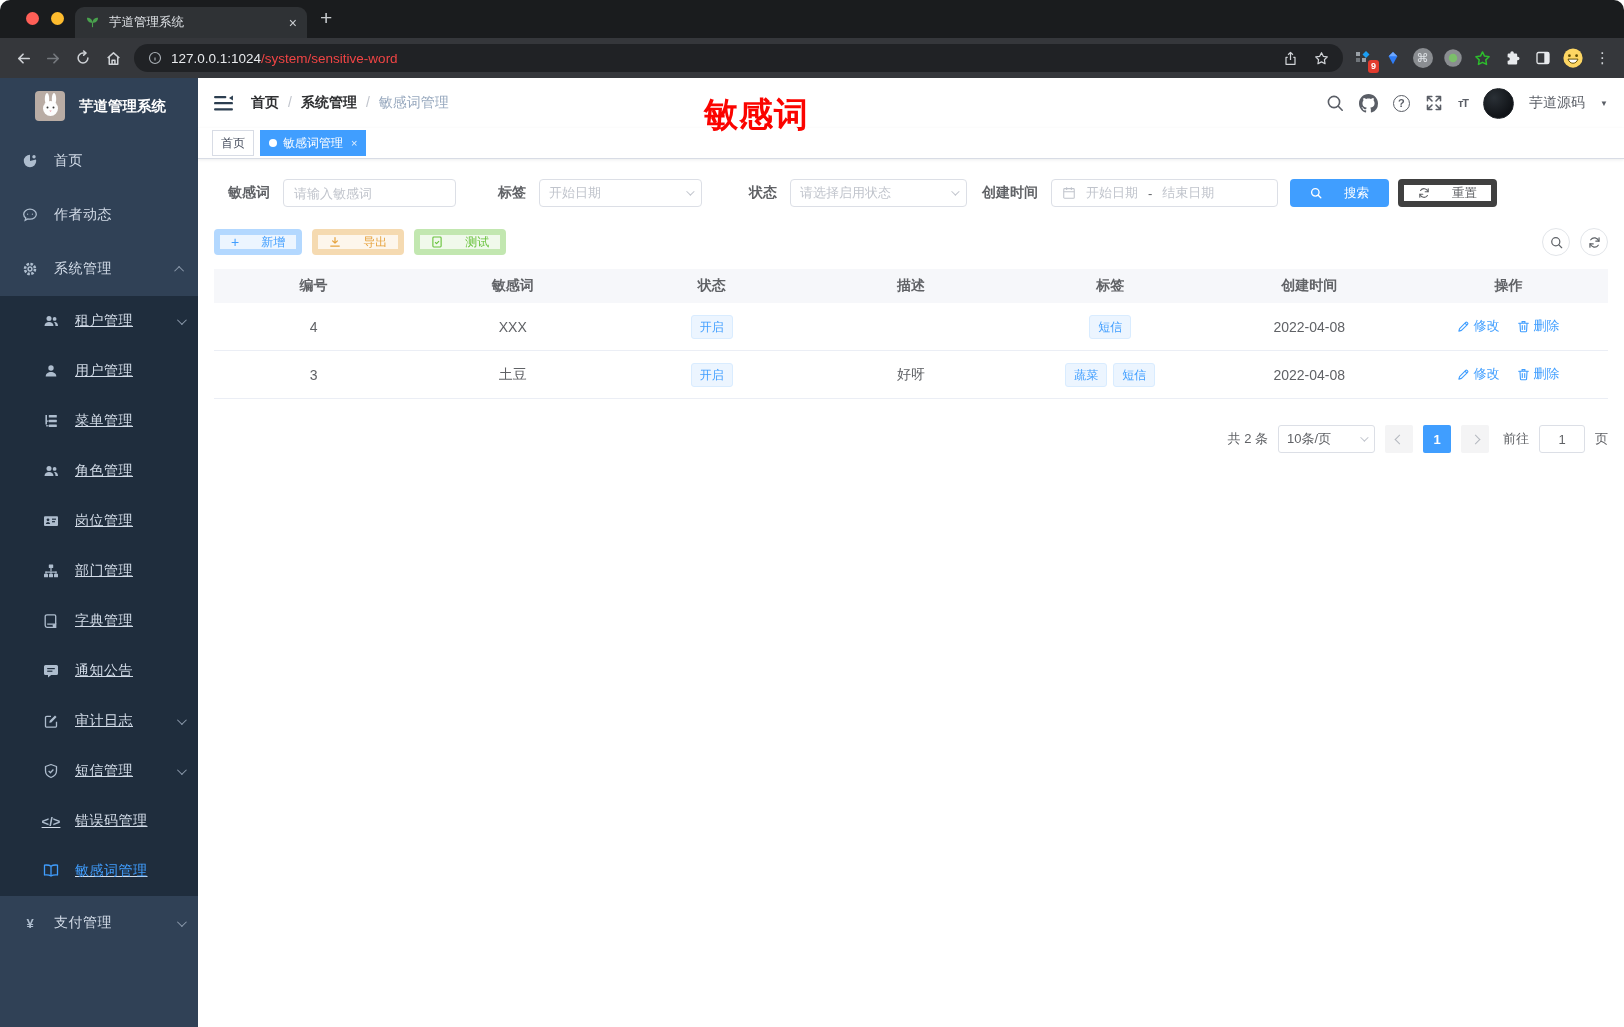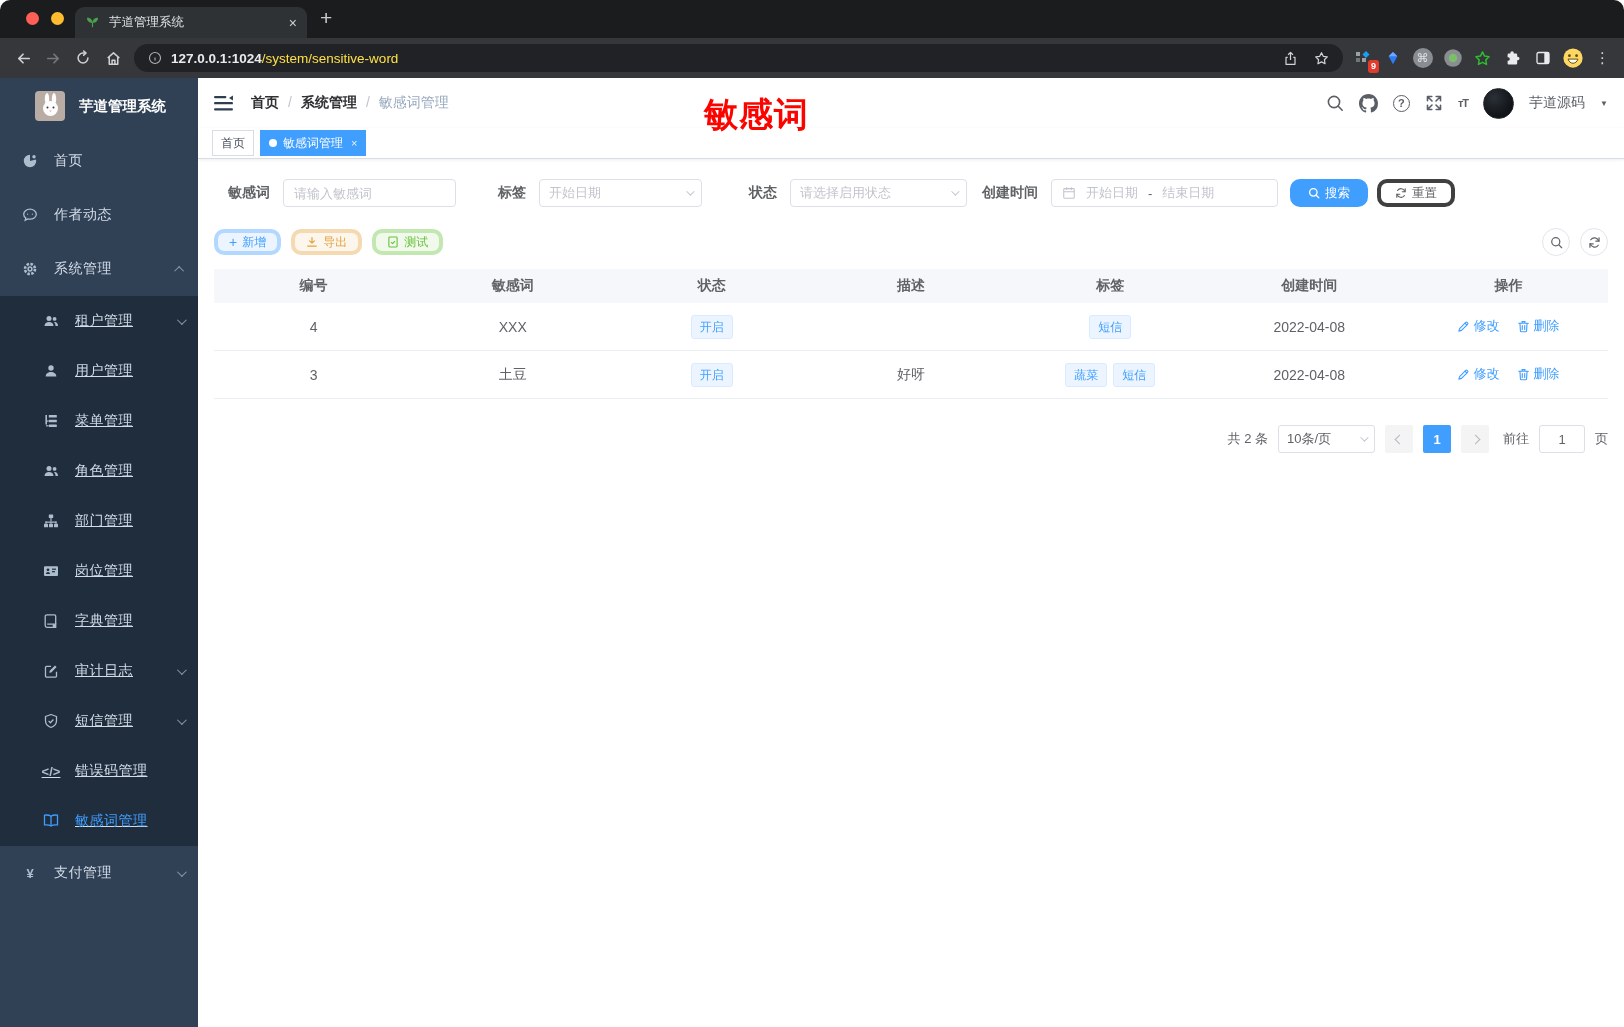--- a/index.html
+++ b/index.html
@@ -17,21 +17,21 @@
     color:#dfe2e6; font-size:12.5px; }
   .btab-close { margin-left:auto; color:#cdd0d4; font-size:14px; line-height:1; }
   .newtab { position:absolute; left:320px; top:6px; color:#c8cbce; font-size:21px; font-weight:300; }
 
   .chrome-toolbar { height:40px; background:#35373b; display:flex; align-items:center; padding:0 8px; }
   .tbtn { width:30px; height:30px; display:flex; align-items:center; justify-content:center;
     color:#cfd2d6; flex-shrink:0; }
   .tbtn.dim { color:#75797e; }
   .urlpill { flex:1; height:28px; background:#202225; border-radius:14px; margin:0 6px;
     display:flex; align-items:center; padding:0 14px; gap:9px; font-size:13.5px; color:#e8eaed; }
-  .url-path { color:#fde047; }
+  .url-path { color:#ef4444; }
   .pill-right { margin-left:auto; display:flex; gap:16px; color:#d0d3d7; }
   .exts { display:flex; align-items:center; gap:3px; }
   .ext { width:27px; height:28px; display:flex; align-items:center; justify-content:center; position:relative; color:#e8eaed; }
   .ext-badge { position:absolute; right:-3px; bottom:-1px; background:#e23b2e; color:#fff;
     font-size:9px; font-weight:700; padding:1px 3px; border-radius:3px; line-height:1.2; }
   .gray-circle { width:20px; height:20px; border-radius:50%; background:#8a8d91; color:#dfe2e6;
     font-size:12px; display:flex; align-items:center; justify-content:center; }
   .more-vert { color:#cfd2d6; font-size:15px; letter-spacing:0; }
 
   
@@ -87,22 +87,22 @@
   .f-label { font-weight:700; margin-right:13px; white-space:nowrap; }
   .f-input { height:28px; border:1px solid #dcdfe6; border-radius:4px; padding:0 10px;
     font-size:13px; color:#606266; outline:none; font-family:inherit; }
   .f-input::placeholder { color:#c0c4cc; }
   .f-select { height:28px; border:1px solid #dcdfe6; border-radius:4px; padding:0 9px;
     display:flex; align-items:center; justify-content:space-between; color:#c0c4cc; font-size:13px; cursor:pointer; }
   .sel-chev { width:6px; height:6px; border-right:1.3px solid #c0c4cc; border-bottom:1.3px solid #c0c4cc;
     transform:rotate(45deg) translateY(-2px); }
   .f-range { height:28px; border:1px solid #dcdfe6; border-radius:4px; padding:0 10px;
     display:flex; align-items:center; gap:10px; color:#c0c4cc; font-size:13px; cursor:pointer; }
-  .btn { display:inline-flex; align-items:center; justify-content:center; gap:5px; border-radius:10px;
-    font-size:12.5px; height:28px; padding:0 14px; border:4px solid #404040; background:#fff;
+  .btn { display:inline-flex; align-items:center; justify-content:center; gap:22px; border-radius:4px;
+    font-size:12.5px; height:28px; padding:0 14px; border:6px solid #404040; background:#fff;
     color:#606266; cursor:pointer; font-family:inherit; white-space:nowrap; }
   .btn-primary { background:#409eff; border-color:#409eff; color:#fff; }
   .toolbar-row { display:flex; align-items:center; margin-top:21px; }
   .btn-sm { height:26px; padding:0 11px; font-size:12px; margin-right:10px; }
   .plain-primary { background:#ecf5ff; border-color:#b3d8ff; color:#409eff; }
   .plain-warning { background:#fdf6ec; border-color:#f5dab1; color:#e6a23c; }
   .plain-success { background:#f0f9eb; border-color:#c2e7b0; color:#67c23a; }
   .circle-btns { margin-left:auto; display:flex; gap:10px; }
   .cbtn { width:28px; height:28px; border-radius:50%; border:1px solid #e2e5e9; background:#fff;
     color:#5f6368; display:flex; align-items:center; justify-content:center; cursor:pointer; }
@@ -176,21 +176,21 @@
         <path d="M7.5 15v-4.2h3V15"></path>
       </svg>
     </span>
   <div class="urlpill">
     <span style="color:#aab0b6">
         <svg width="14" height="14" viewBox="0 0 16 16" fill="none" stroke="currentColor" stroke-width="1.3">
           <circle cx="8" cy="8" r="6.3"></circle>
           <path d="M8 7.4v3.4M8 5v.2"></path>
         </svg>
       </span>
-    <span><b style="font-weight:700">127.0.0.1:1024</b><span class="url-path">/system/sensitive-word</span></span>
+    <span><b style="font-weight:400">127.0.0.1:1024</b><span class="url-path">/system/sensitive-word</span></span>
     <span class="pill-right">
       <span>
           <svg width="15" height="15" viewBox="0 0 16 16" fill="none" stroke="currentColor" stroke-width="1.3" stroke-linejoin="round">
             <path d="M8 9.5V1.8M5.4 4L8 1.5 10.6 4"></path>
             <path d="M5 6.8H3.2v7.4h9.6V6.8H11"></path>
           </svg>
         </span>
       <span>
           <svg width="15" height="15" viewBox="0 0 16 16" fill="none" stroke="currentColor" stroke-width="1.3" stroke-linejoin="round">
             <path d="M8 1.8l1.9 3.9 4.3.6-3.1 3 .7 4.3L8 11.6l-3.8 2 .7-4.3-3.1-3 4.3-.6z"></path>
@@ -341,51 +341,61 @@
                 <path d="M1.5 13c0-2.5 2-4 4.5-4s4.5 1.5 4.5 4z"></path>
                 <circle cx="11.6" cy="5.9" r="1.9"></circle>
                 <path d="M12.3 9.1c1.6.5 2.7 1.8 2.7 3.9h-2.5c0-1.6-.6-2.9-1.6-3.7z"></path>
               </svg>
             </span>
             <span class="mlabel">角色管理</span>
           </div>
           <div class="menu-item">
             <span class="icn">
               <svg width="16" height="16" viewBox="0 0 16 16" fill="currentColor">
+                <rect x="1" y="3.2" width="14" height="9.8" rx="1"></rect>
+                <rect x="9" y="5.6" width="4" height="1.2" fill="#1f2d3d"></rect>
+                <rect x="9" y="8.1" width="3" height="1.2" fill="#1f2d3d"></rect>
+                <circle cx="5" cy="6.8" r="1.4" fill="#1f2d3d"></circle>
+                <path d="M2.9 11c.3-1.2 1.1-1.9 2.1-1.9s1.8.7 2.1 1.9z" fill="#1f2d3d"></path>
+              </svg>
+            </span>
+            <span class="mlabel">岗位管理</span>
+          </div>
+          <div class="menu-item">
+            <span class="icn">
+              <svg width="16" height="16" viewBox="0 0 16 16" fill="currentColor">
                 <rect x="5.8" y="1.5" width="4.4" height="3.4" rx=".5"></rect>
                 <rect x="1" y="10.8" width="4" height="3.4" rx=".5"></rect>
                 <rect x="6" y="10.8" width="4" height="3.4" rx=".5"></rect>
                 <rect x="11" y="10.8" width="4" height="3.4" rx=".5"></rect>
                 <path d="M7.4 4.9h1.2v3H7.4zM2.4 8.5h11.2v1.2H2.4z"></path>
                 <path d="M2.4 8.5h1.2v2.3H2.4zM12.4 8.5h1.2v2.3h-1.2zM7.4 8.5h1.2v2.3H7.4z"></path>
               </svg>
             </span>
             <span class="mlabel">部门管理</span>
           </div>
           <div class="menu-item">
             <span class="icn">
-              <svg width="16" height="16" viewBox="0 0 16 16" fill="currentColor">
-                <rect x="1" y="3.2" width="14" height="9.8" rx="1"></rect>
-                <rect x="9" y="5.6" width="4" height="1.2" fill="#1f2d3d"></rect>
-                <rect x="9" y="8.1" width="3" height="1.2" fill="#1f2d3d"></rect>
-                <circle cx="5" cy="6.8" r="1.4" fill="#1f2d3d"></circle>
-                <path d="M2.9 11c.3-1.2 1.1-1.9 2.1-1.9s1.8.7 2.1 1.9z" fill="#1f2d3d"></path>
-              </svg>
-            </span>
-            <span class="mlabel">岗位管理</span>
-          </div>
-          <div class="menu-item">
-            <span class="icn">
               <svg width="16" height="16" viewBox="0 0 16 16" fill="none" stroke="currentColor" stroke-width="1.3">
                 <path d="M4 1.8h7.5a1.2 1.2 0 0 1 1.2 1.2v8.2"></path>
                 <path d="M4 1.8A1.8 1.8 0 0 0 2.2 3.6v9A1.8 1.8 0 0 0 4 14.4h8.7v-3.2H4.2"></path>
                 <circle cx="11.3" cy="12.8" r="1.7" fill="currentColor" stroke="none"></circle>
               </svg>
             </span>
             <span class="mlabel">字典管理</span>
+          </div>
+          <div class="menu-item">
+            <span class="icn">
+              <svg width="16" height="16" viewBox="0 0 16 16" fill="currentColor">
+                <path d="M2.5 2h11A1.5 1.5 0 0 1 15 3.5v7a1.5 1.5 0 0 1-1.5 1.5H8.2L5 14.6V12H2.5A1.5 1.5 0 0 1 1 10.5v-7A1.5 1.5 0 0 1 2.5 2z"></path>
+                <rect x="4.2" y="5" width="7.6" height="1.2" fill="#1f2d3d"></rect>
+                <rect x="4.2" y="7.6" width="5.2" height="1.2" fill="#1f2d3d"></rect>
+              </svg>
+            </span>
+            <span class="mlabel">通知公告</span>
           </div>
           <div class="menu-item">
             <span class="icn">
               <svg width="16" height="16" viewBox="0 0 16 16" fill="none" stroke="currentColor" stroke-width="1.3">
                 <path d="M13.5 8.8V13a1.2 1.2 0 0 1-1.2 1.2H3.7A1.2 1.2 0 0 1 2.5 13V4.6a1.2 1.2 0 0 1 1.2-1.2H8"></path>
                 <path d="M6.3 9.8l2-.4 5.3-5.3-1.6-1.6-5.3 5.3-.4 2z" fill="currentColor" stroke="none"></path>
               </svg>
             </span>
             <span class="mlabel">审计日志</span>
             <span class="chev down"></span>

